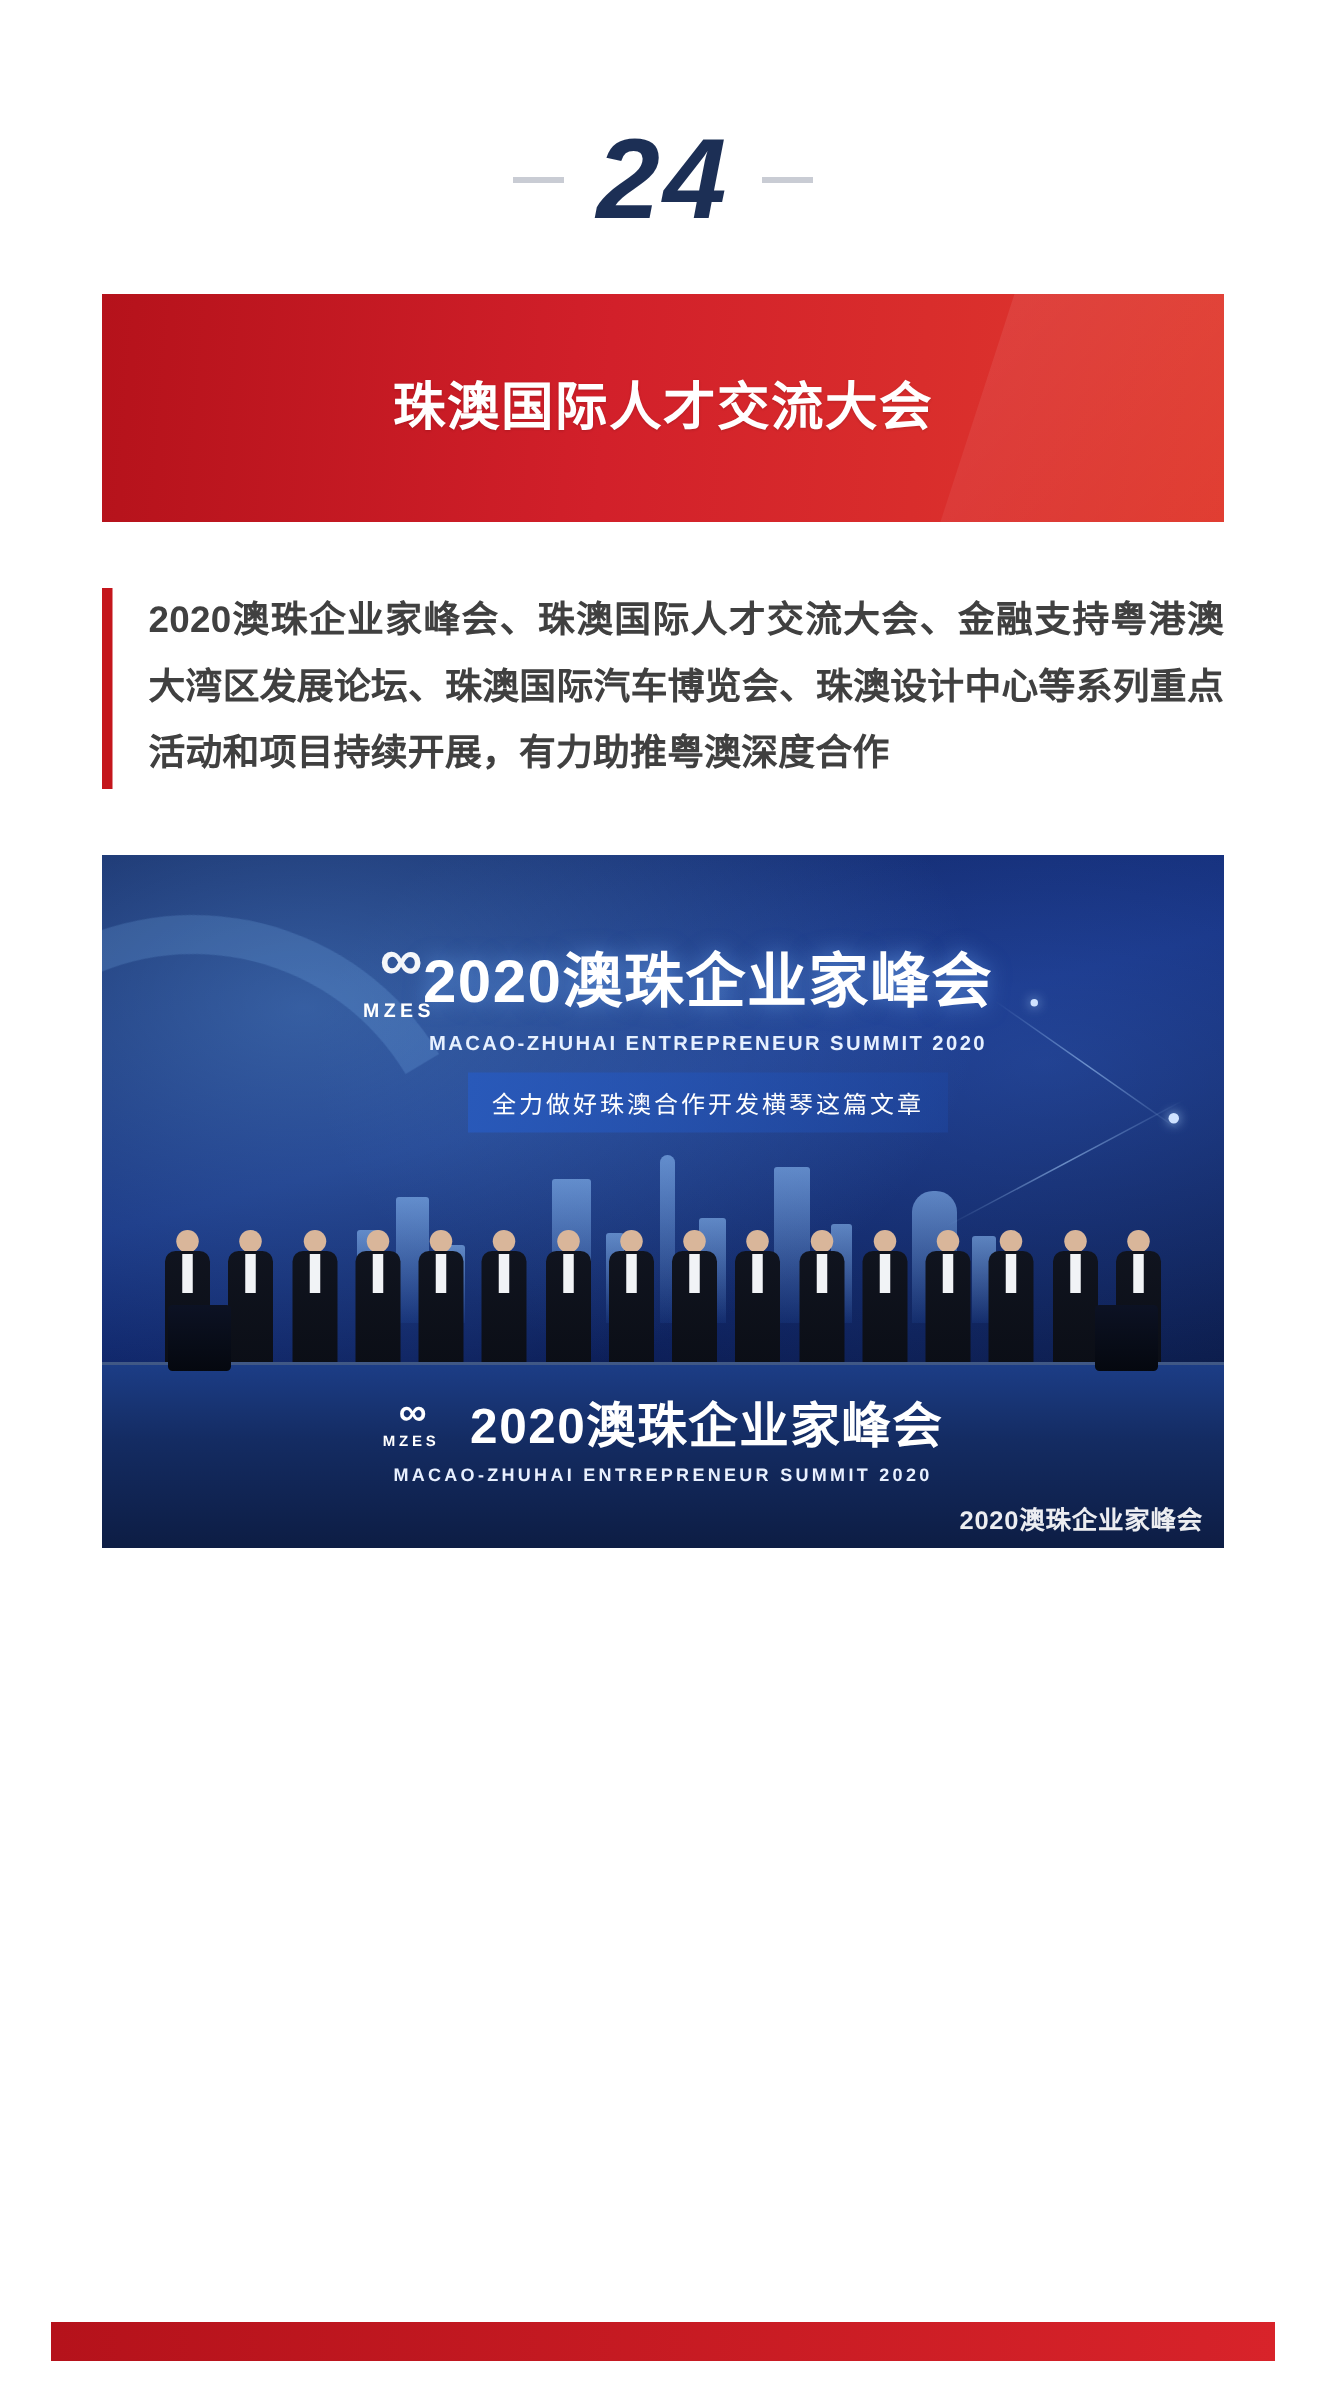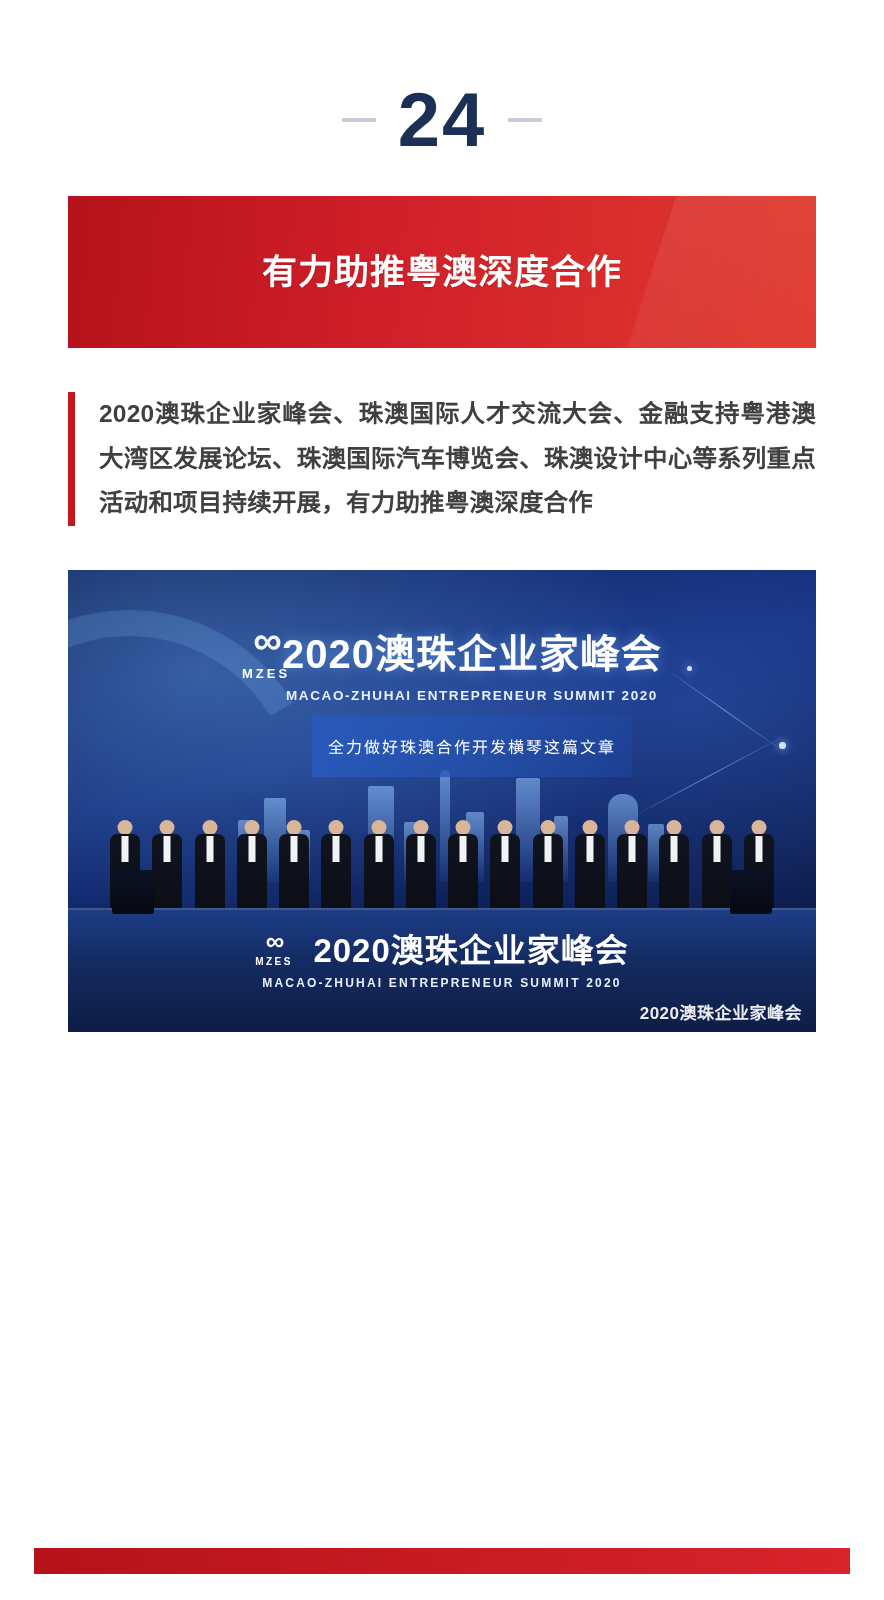--- a/index.html
+++ b/index.html
@@ -24,20 +24,21 @@
     box-sizing: border-box;
   }
 
   
   .number-block {
     padding-top: 82px;
     display: flex;
     align-items: center;
     justify-content: center;
     gap: 22px;
+    font-style: italic;
   }
   .num-dash {
     width: 34px;
     height: 4px;
     background: #c9ccd4;
     display: block;
   }
   .num-text {
     font-size: 76px;
     font-weight: bold;
@@ -218,21 +219,21 @@
     margin-left: 60px;
     font-weight: bold;
   }
   .screen-sub-cn {
     display: inline-block;
     margin-top: 12px;
     margin-left: 60px;
     font-size: 16px;
     color: #ffffff;
     background: linear-gradient(90deg, rgba(40,90,190,0.85), rgba(30,70,160,0.55));
-    padding: 19px 16px;
+    padding: 8px 16px;
     letter-spacing: 2px;
   }
 
   
   .skyline {
     position: absolute;
     left: 0; right: 0;
     bottom: 150px;
     height: 118px;
     z-index: 2;
@@ -383,21 +384,21 @@
 
 <div class="page">
 
   <div class="number-block">
     <span class="num-dash"></span>
     <span class="num-text">24</span>
     <span class="num-dash"></span>
   </div>
 
   <div class="banner">
-    <div class="banner-line">有力助推粤澳深度合作</div>
+    <div class="banner-line">珠澳国际人才交流大会</div>
   </div>
 
   <div class="lead-wrap">
     <div class="lead-bar"></div>
     <div class="lead-text">2020澳珠企业家峰会、珠澳国际人才交流大会、金融支持粤港澳大湾区发展论坛、珠澳国际汽车博览会、珠澳设计中心等系列重点活动和项目持续开展，有力助推粤澳深度合作</div>
   </div>
 
 
   <div class="photo-wrap">
     <div class="photo">

